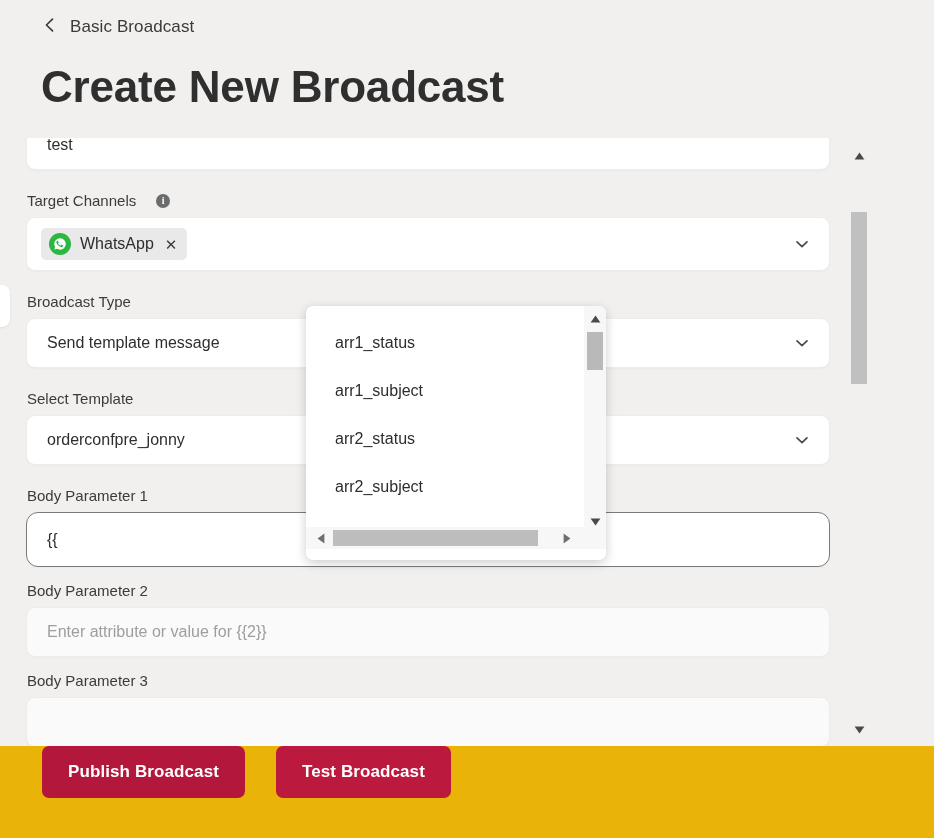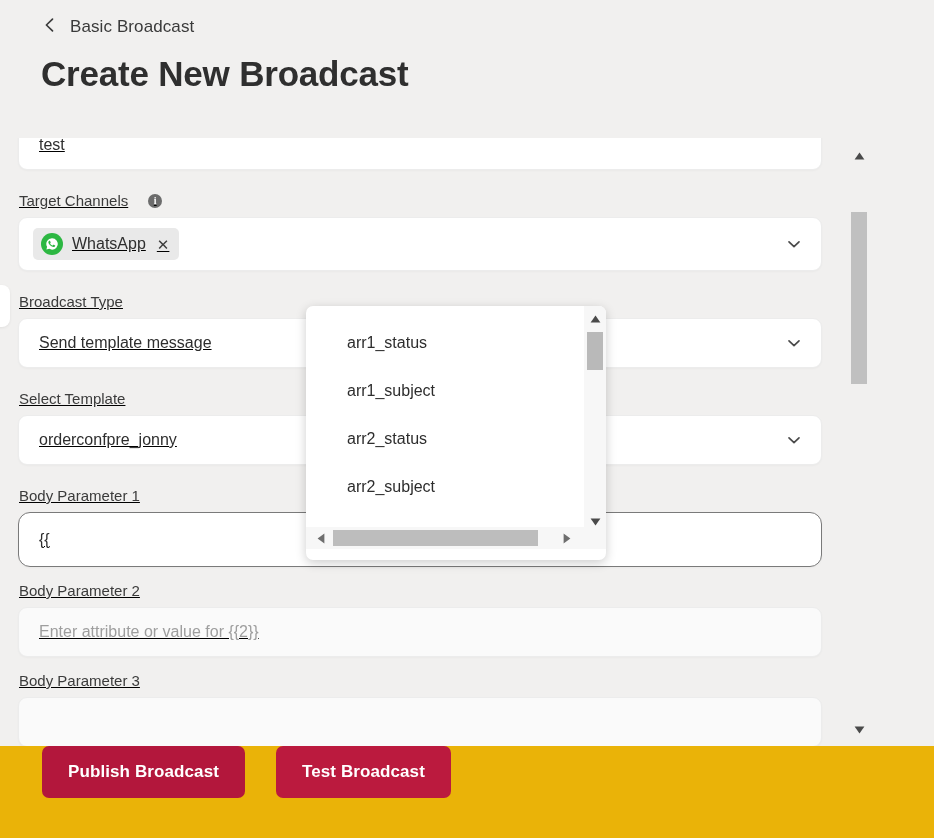--- a/index.html
+++ b/index.html
@@ -29,22 +29,22 @@
     display: block;
     color: #3c3c3c;
   }
   .breadcrumb-label {
     font-size: 17px;
     color: #3a3a3a;
     letter-spacing: .1px;
   }
   .page-title {
     position: absolute;
-    left: 41px; top: 54px;
-    font-size: 35px;
+    left: 41px; top: 62px;
+    font-size: 44px;
     font-weight: bold;
     color: #2f2f2f;
     letter-spacing: -.2px;
   }
 
   
   .form-viewport {
     position: absolute;
     left: 0; top: 138px;
     width: 872px; height: 608px;
@@ -60,21 +60,21 @@
   .left-edge-card {
     position: absolute;
     left: -18px; top: 165px;
     width: 28px; height: 42px;
     background: #ffffff;
     border-radius: 8px;
     box-shadow: 0 1px 3px rgba(0,0,0,.07);
     z-index: 2;
   }
 
-  .field-row { padding: 0 18px; text-decoration: underline; }
+  .field-row { padding: 0 26px; }
   .field-label {
     font-size: 15px;
     color: #3b3b3b;
     margin: 0 0 8px 1px;
     display: flex; align-items: center; gap: 20px;
   }
   .info-icon {
     width: 14px; height: 14px;
     border-radius: 50%;
     background: #6c6c6c;
@@ -177,21 +177,21 @@
     border-radius: 7px;
     box-shadow: 0 3px 11px rgba(0,0,0,.20);
     z-index: 50;
     overflow: hidden;
   }
   .dd-list {
     position: absolute;
     left: 0; top: 0;
     width: 278px; height: 229px;
     overflow: hidden;
-    padding: 13px 0 0 12px;
+    padding: 13px 0 0 0;
   }
   .dd-item {
     height: 48px;
     margin: 0 10px;
     padding: 0 19px;
     display: flex; align-items: center;
     font-size: 16px;
     color: #2d2d2d;
     border-radius: 9px;
   }

